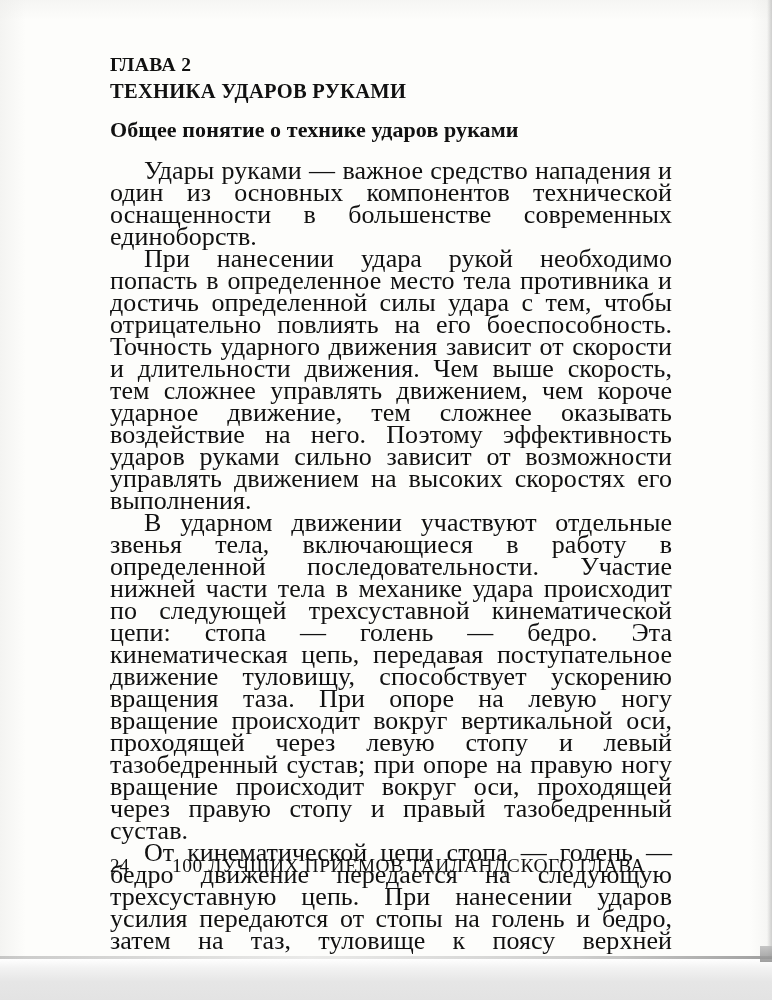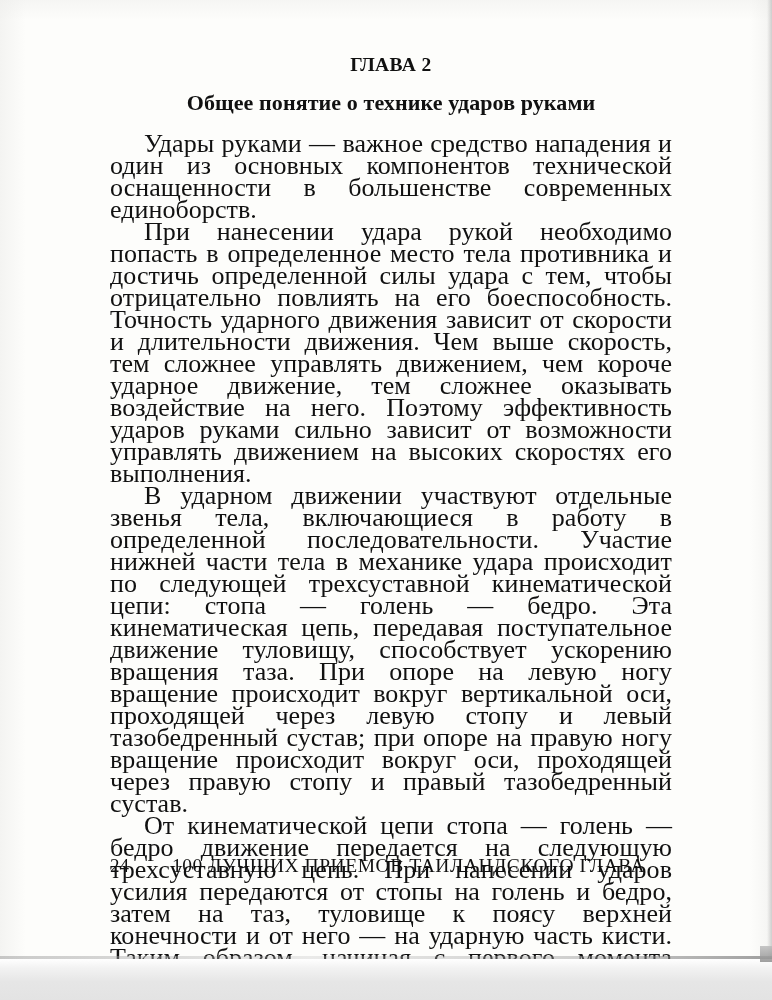--- a/index.html
+++ b/index.html
@@ -72,21 +72,21 @@
   
   #text-column {
     position: absolute;
     left: 110px;
     top: 0;
     width: 562px;
   }
 
   .heading-block {
     margin-top: 52px;
-    text-align: center;
+    text-align: left;
   }
   .chapter-line {
     font-weight: bold;
     font-size: 19.5px;
     letter-spacing: 0.4px;
     line-height: 26px;
   }
   .chapter-title {
     font-weight: bold;
     font-size: 20.5px;
@@ -137,20 +137,21 @@
 <body>
 
 <div id="scan-page">
 
   <div id="paper-tint"></div>
 
   <div id="text-column">
 
     <div class="heading-block">
       <div class="chapter-line">ГЛАВА 2</div>
+      <div class="chapter-title">ТЕХНИКА УДАРОВ РУКАМИ</div>
       <div class="section-title">Общее понятие о технике ударов руками</div>
     </div>
 
     <div id="body-text">
       <p>Удары руками — важное средство нападения и один из основных компонентов технической оснащенности в большенстве современных единоборств.</p>
       <p>При нанесении удара рукой необходимо попасть в определенное место тела противника и достичь определенной силы удара с тем, чтобы отрицательно повлиять на его боеспособность. Точность ударного движения зависит от скорости и длительности движения. Чем выше скорость, тем сложнее управлять движением, чем короче ударное движение, тем сложнее оказывать воздействие на него. Поэтому эффективность ударов руками сильно зависит от возможности управлять движением на высоких скоростях его выполнения.</p>
       <p>В ударном движении участвуют отдельные звенья тела, включающиеся в работу в определенной последовательности. Участие нижней части тела в механике удара происходит по следующей трехсуставной кинематической цепи: стопа — голень — бедро. Эта кинематическая цепь, передавая поступательное движение туловищу, способствует ускорению вращения таза. При опоре на левую ногу вращение происходит вокруг вертикальной оси, проходящей через левую стопу и левый тазобедренный сустав; при опоре на правую ногу вращение происходит вокруг оси, проходящей через правую стопу и правый тазобедренный сустав.</p>
       <p>От кинематической цепи стопа — голень — бедро движение передается на следующую трехсуставную цепь. При нанесении ударов усилия передаются от стопы на голень и бедро, затем на таз, туловище к поясу верхней конечности и от него — на ударную часть кисти. Таким образом, начиная с первого момента ударного действия (от толчка стопой) и до заключительного, сила и скорость как бы нарастают в каждой цепи. Чем меньше мышцы, тем быстрее они могут сокращаться, но вместе с тем они должны быть</p>
     </div>
 

